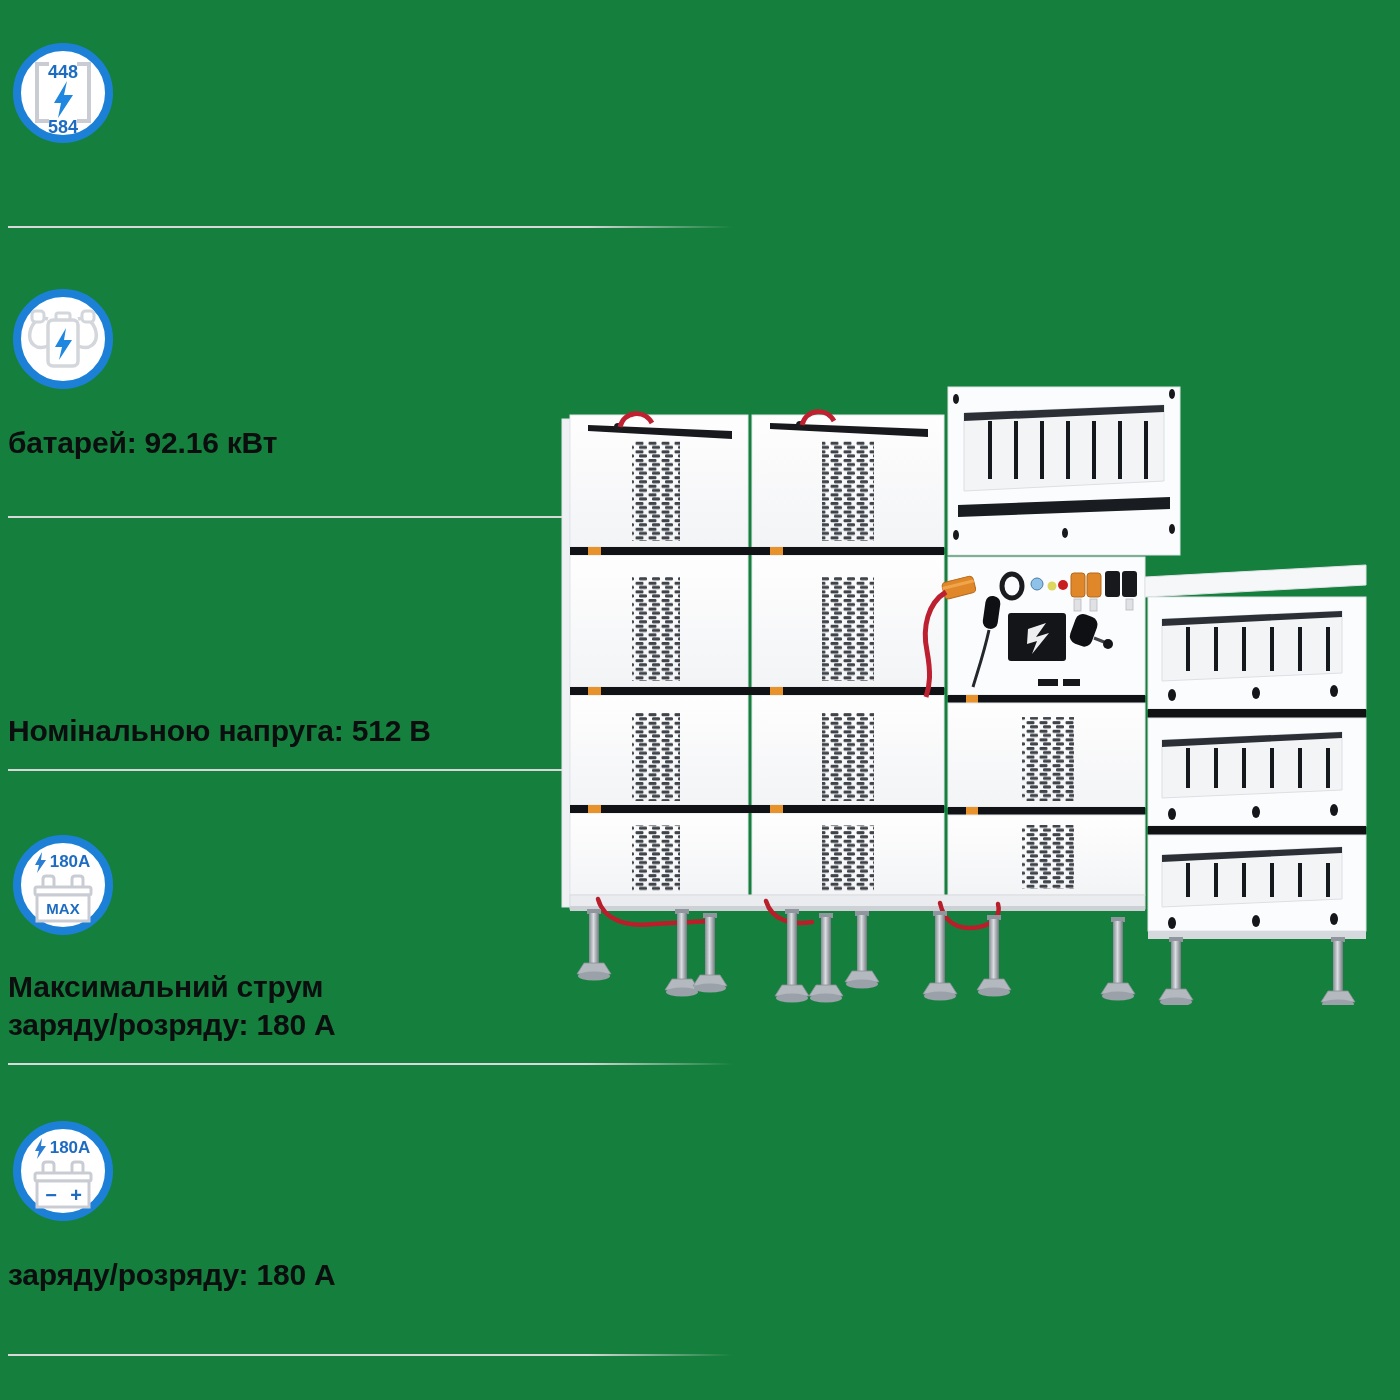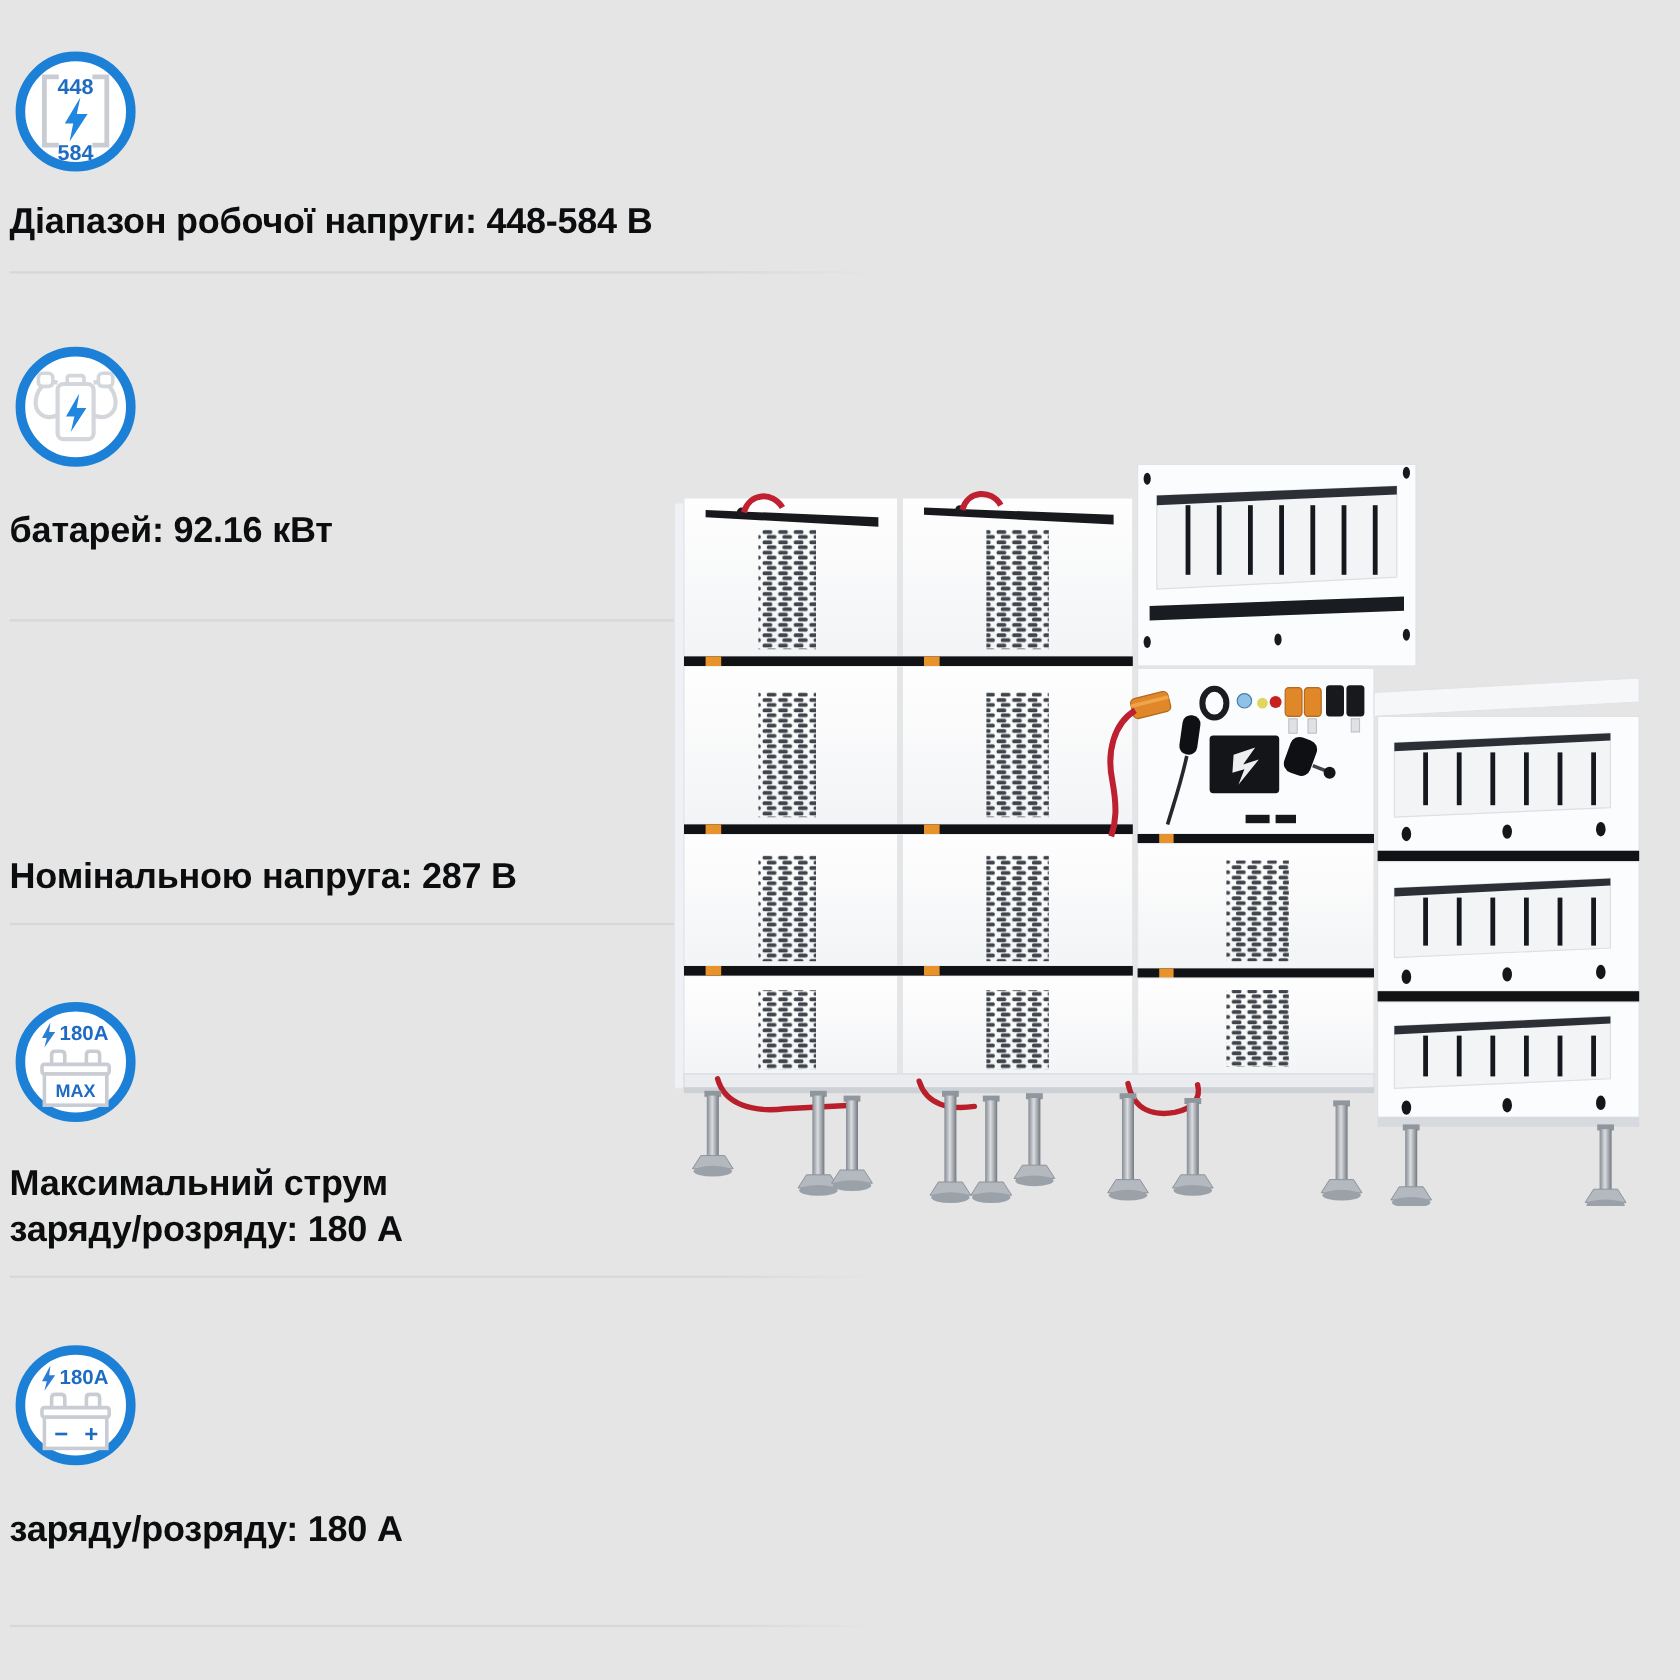--- a/index.html
+++ b/index.html
@@ -1,16 +1,16 @@
 <!DOCTYPE html>
 <html><head>
 <meta charset="utf-8">
 <style>
   html,body{margin:0;padding:0;background:#ffffff;}
-  .canvas{position:relative;width:1400px;height:1400px;background:#e5e5e5;
+  .canvas{position:relative;width:1400px;height:1400px;background:#15803d;
           font-family:"Liberation Sans",sans-serif;overflow:hidden;}
   .spec-icon{position:absolute;left:10px;width:106px;height:106px;}
   .spec-icon svg{display:block;width:106px;height:106px;}
   svg text{font-family:"Liberation Sans",sans-serif;font-weight:700;fill:#1e6cc2;text-anchor:middle;}
   .spec-label{position:absolute;left:8px;max-width:600px;font-weight:700;font-size:30px;
               line-height:38px;color:#0c0d0e;letter-spacing:-0.2px;}
   .divider{position:absolute;left:8px;width:724px;height:2px;
            background:linear-gradient(90deg,#d8d8d8 0%,#d8d8d8 80%,rgba(216,216,216,0) 100%);}
   .product{position:absolute;left:560px;top:385px;width:810px;height:620px;}
 </style>
@@ -22,45 +22,41 @@
   <div class="spec-icon" style="top:40px">
     <svg viewBox="0 0 106 106">
       <circle cx="53" cy="53" r="46" fill="#ffffff" stroke="#1d80d7" stroke-width="8"></circle>
       <path d="M39,24 H27 V81 H39" stroke="#c9cdd3" stroke-width="4" fill="none"></path>
       <path d="M67,24 H79 V81 H67" stroke="#c9cdd3" stroke-width="4" fill="none"></path>
       <text x="53" y="38" font-size="18">448</text>
       <polygon points="57,41 44,63 51,63 48,78 63,55 54,55" fill="#1f87e0"></polygon>
       <text x="53" y="93" font-size="18">584</text>
     </svg>
   </div>
-  <div class="spec-label" style="top:166px">
-    <div>Діапазон робочої напруги: 448-584 В</div>
-    <div></div>
-  </div>
   <div class="divider" style="top:226px"></div>
 
   <div class="spec-icon" style="top:286px">
     <svg viewBox="0 0 106 106">
       <circle cx="53" cy="53" r="46" fill="#ffffff" stroke="#1d80d7" stroke-width="8"></circle>
       <path d="M38,60 C26,65 18,57 20,46 C22,36 30,30 38,33" stroke="#d3d6db" stroke-width="3.5" fill="none"></path>
       <rect x="22" y="25" width="12" height="11" rx="3.5" fill="#ffffff" stroke="#d3d6db" stroke-width="3"></rect>
       <path d="M68,60 C80,65 88,57 86,46 C84,36 76,30 68,33" stroke="#d3d6db" stroke-width="3.5" fill="none"></path>
       <rect x="72" y="25" width="12" height="11" rx="3.5" fill="#ffffff" stroke="#d3d6db" stroke-width="3"></rect>
       <rect x="46" y="27" width="14" height="8" rx="2" fill="#ffffff" stroke="#d3d6db" stroke-width="3"></rect>
       <rect x="38" y="34" width="30" height="46" rx="5" fill="#ffffff" stroke="#d3d6db" stroke-width="3.5"></rect>
       <polygon points="56,42 45,61 52,61 49,74 62,54 54,54" fill="#1f87e0"></polygon>
     </svg>
   </div>
   <div class="spec-label" style="top:424px">
     <div>батарей: 92.16 кВт</div>
   </div>
   <div class="divider" style="top:516px"></div>
 
   <div class="spec-label" style="top:712px">
-    <div>Номінальною напруга: 287 В</div>
+    <div>Номінальною напруга: 512 В</div>
     <div></div>
   </div>
   <div class="divider" style="top:769px"></div>
 
   <div class="spec-icon" style="top:832px">
     <svg viewBox="0 0 106 106">
       <circle cx="53" cy="53" r="46" fill="#ffffff" stroke="#1d80d7" stroke-width="8"></circle>
       <polygon points="32,20 25,33 29,33 27,41 36,28 31,28" fill="#2a7ed3"></polygon>
       <text x="60" y="35" font-size="17">180A</text>
       <path d="M33,55 V47 q0,-3 3,-3 h5 q3,0 3,3 v8" fill="#ffffff" stroke="#c9cdd3" stroke-width="3"></path>

